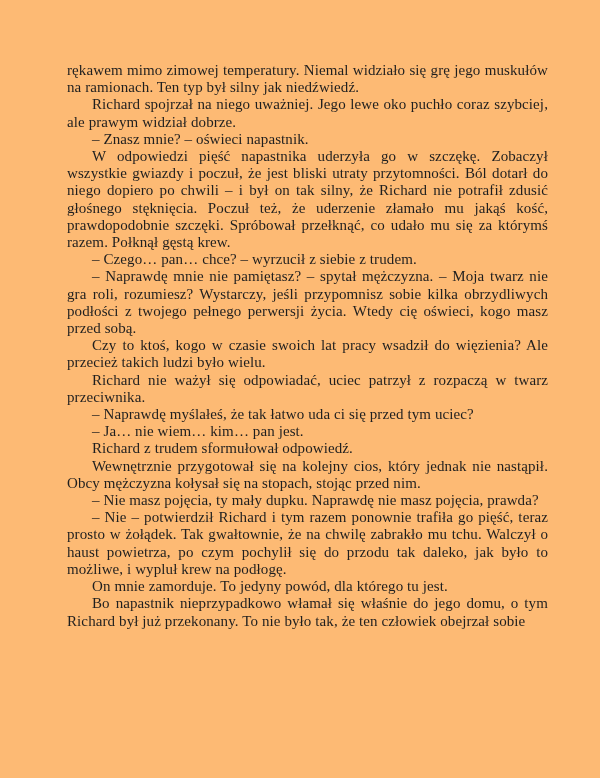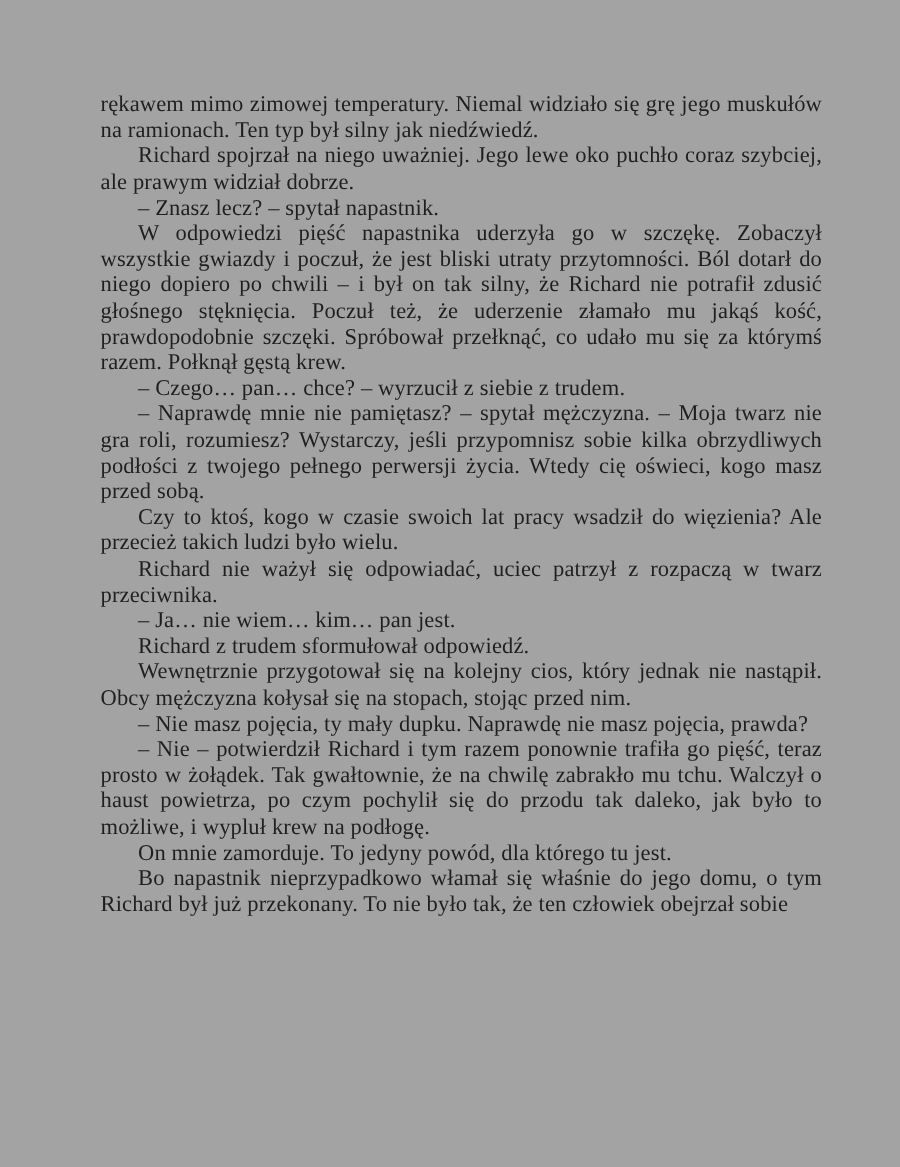--- a/index.html
+++ b/index.html
@@ -10,21 +10,21 @@
     position: relative;
     width: 600px;
     height: 778px;
     background: #ffffff;
     overflow: hidden;
     font-family: "Liberation Serif", "DejaVu Serif", serif;
   }
   .page {
     position: absolute;
     inset: 0;
-    background: #a3a3a3;
+    background: #fdba74;
   }
   .text-block {
     position: absolute;
     left: 67px;
     top: 62px;
     width: 481px;
     color: #1f1f1f;
     font-size: 15px;
     line-height: 17.2px;
     text-align: justify;
@@ -42,26 +42,27 @@
   .para.italic {
   }
 </style>
 </head>
 <body>
 
 <div class="page">
   <div class="text-block">
     <p class="para noindent">rękawem mimo zimowej temperatury. Niemal widziało się grę jego muskułów na ramionach. Ten typ był silny jak niedźwiedź.</p>
     <p class="para">Richard spojrzał na niego uważniej. Jego lewe oko puchło coraz szybciej, ale prawym widział dobrze.</p>
-    <p class="para">– Znasz lecz? – spytał napastnik.</p>
+    <p class="para">– Znasz mnie? – oświeci napastnik.</p>
     <p class="para">W odpowiedzi pięść napastnika uderzyła go w szczękę. Zobaczył wszystkie gwiazdy i poczuł, że jest bliski utraty przytomności. Ból dotarł do niego dopiero po chwili – i był on tak silny, że Richard nie potrafił zdusić głośnego stęknięcia. Poczuł też, że uderzenie złamało mu jakąś kość, prawdopodobnie szczęki. Spróbował przełknąć, co udało mu się za którymś razem. Połknął gęstą krew.</p>
     <p class="para">– Czego… pan… chce? – wyrzucił z siebie z trudem.</p>
     <p class="para">– Naprawdę mnie nie pamiętasz? – spytał mężczyzna. – Moja twarz nie gra roli, rozumiesz? Wystarczy, jeśli przypomnisz sobie kilka obrzydliwych podłości z twojego pełnego perwersji życia. Wtedy cię oświeci, kogo masz przed sobą.</p>
     <p class="para">Czy to ktoś, kogo w czasie swoich lat pracy wsadził do więzienia? Ale przecież takich ludzi było wielu.</p>
     <p class="para">Richard nie ważył się odpowiadać, uciec patrzył z rozpaczą w twarz przeciwnika.</p>
+    <p class="para">– Naprawdę myślałeś, że tak łatwo uda ci się przed tym uciec?</p>
     <p class="para">– Ja… nie wiem… kim… pan jest.</p>
     <p class="para">Richard z trudem sformułował odpowiedź.</p>
     <p class="para">Wewnętrznie przygotował się na kolejny cios, który jednak nie nastąpił. Obcy mężczyzna kołysał się na stopach, stojąc przed nim.</p>
     <p class="para">– Nie masz pojęcia, ty mały dupku. Naprawdę nie masz pojęcia, prawda?</p>
     <p class="para">– Nie – potwierdził Richard i tym razem ponownie trafiła go pięść, teraz prosto w żołądek. Tak gwałtownie, że na chwilę zabrakło mu tchu. Walczył o haust powietrza, po czym pochylił się do przodu tak daleko, jak było to możliwe, i wypluł krew na podłogę.</p>
     <p class="para italic">On mnie zamorduje. To jedyny powód, dla którego tu jest.</p>
     <p class="para">Bo napastnik nieprzypadkowo włamał się właśnie do jego domu, o tym Richard był już przekonany. To nie było tak, że ten człowiek obejrzał sobie</p>
   </div>
 </div>
 

